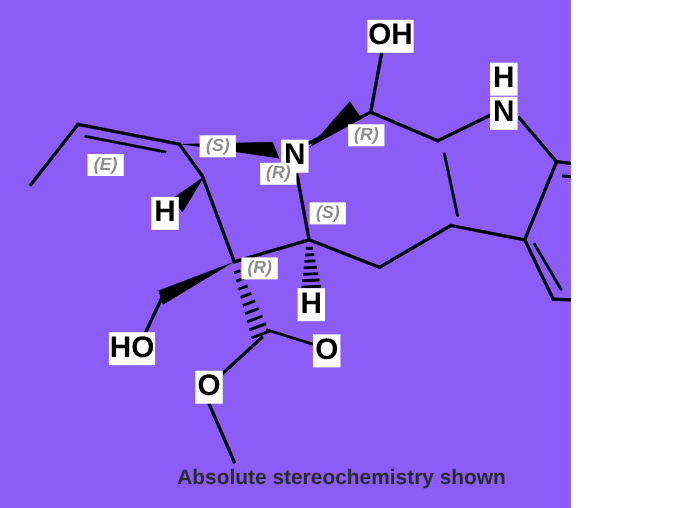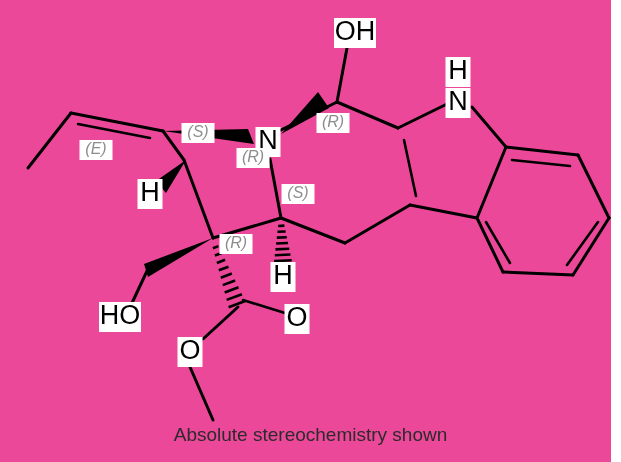--- a/index.html
+++ b/index.html
@@ -5,24 +5,25 @@
   html, body {
     margin: 0;
     padding: 0;
     background: #ffffff;
   }
   body {
     font-family: "Liberation Sans", sans-serif;
   }
   #stage {
     position: relative;
-    width: 611px;
+    width: 519px;
     height: 462px;
-    background: #ec4899;
+    background: #8b5cf6;
     overflow: hidden;
+    font-weight: bold;
   }
   #structure-svg {
     position: absolute;
     left: 0;
     top: 0;
     width: 621px;
     height: 462px;
   }
   .atom-label {
     font-family: "Liberation Sans", sans-serif;

